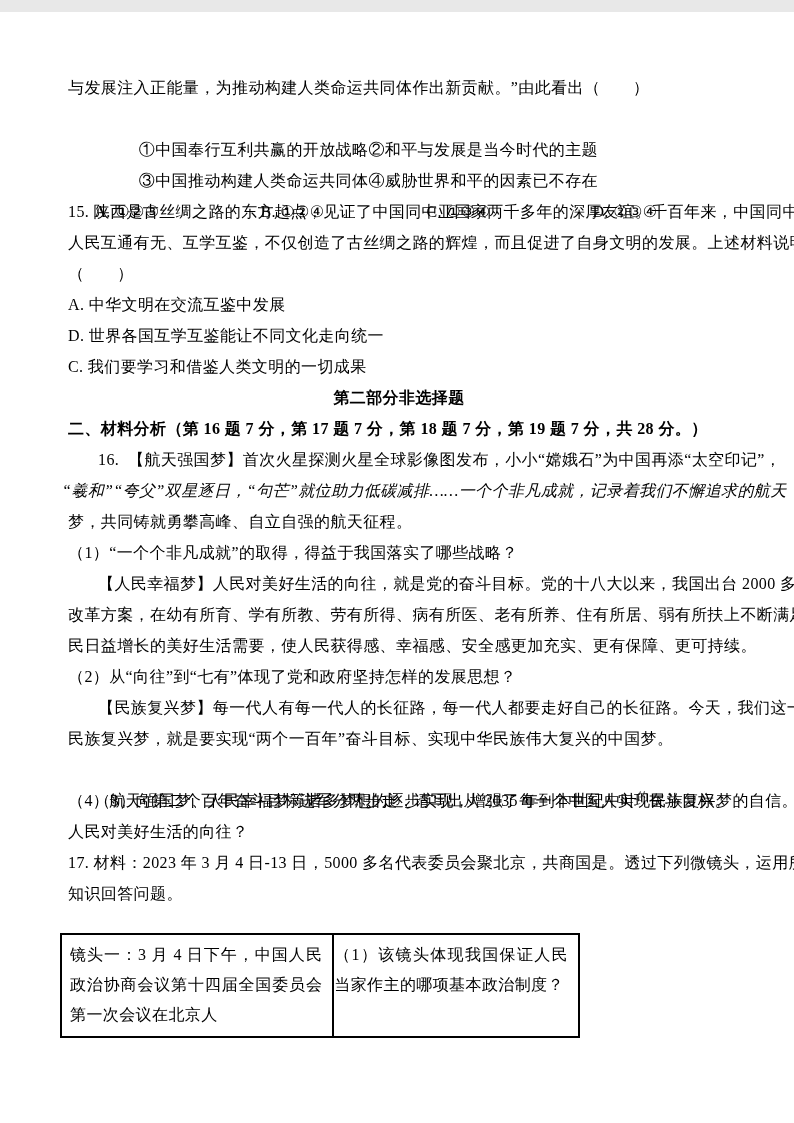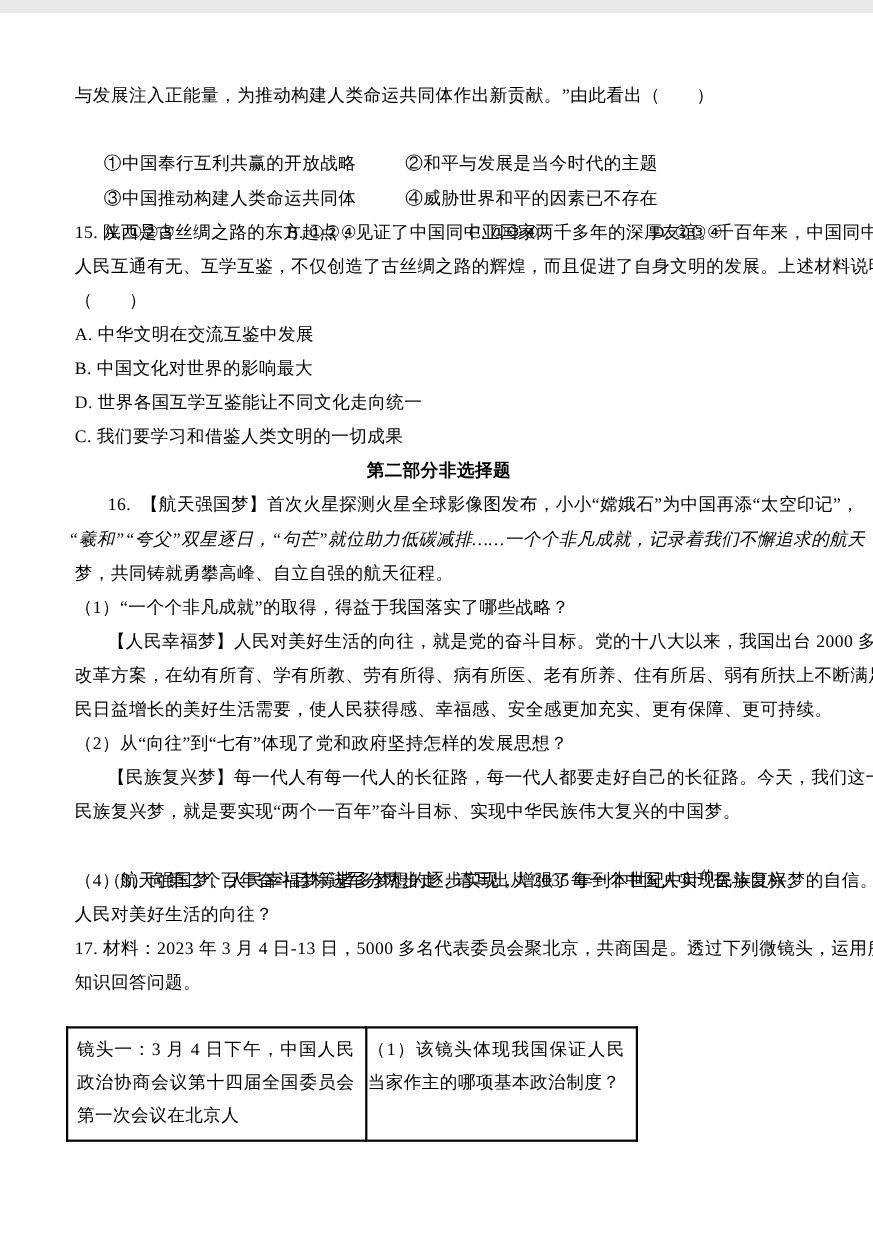--- a/index.html
+++ b/index.html
@@ -25,21 +25,21 @@
     height: 31px;
     line-height: 31px;
     white-space: pre;
     letter-spacing: 0.4px;
     font-size: 16px;
   }
   .bold   { font-weight: bold; }
   .center { text-align: center; }
   .indent { text-indent: 30px; }
   .hang   { text-indent: -6px; font-style: italic; }
-  .cols .col1 { display: inline-block; width: 274px; }
+  .cols .col1 { display: inline-block; width: 274px; text-align: right; }
   .answer-row .choice { display: inline-block; width: 166px; }
   .sup {
     vertical-align: super;
     font-size: 11px;
     line-height: 1;
   }
   .lens-table {
     position: absolute;
     left: 60px;
     top: 921px;
@@ -77,25 +77,25 @@
     </div>
 
     <div class="line answer-row">
       <span class="choice">A. ①②③</span><span class="choice">B. ①②④</span><span class="choice">C. ①③④</span><span class="choice">D. ②③④</span>
     </div>
 
     <div class="line">15. 陕西是古丝绸之路的东方起点，见证了中国同中亚国家两千多年的深厚友谊。千百年来，中国同中亚</div>
     <div class="line">人民互通有无、互学互鉴，不仅创造了古丝绸之路的辉煌，而且促进了自身文明的发展。上述材料说明了</div>
     <div class="line">（　　）</div>
     <div class="line">A. 中华文明在交流互鉴中发展</div>
-    <div class="line">B. 中国文化对世界的影响最大</div>
     <div class="line">D. 世界各国互学互鉴能让不同文化走向统一</div>
     <div class="line">C. 我们要学习和借鉴人类文明的一切成果</div>
 
     <div class="line center bold">第二部分非选择题</div>
+    <div class="line bold">二、材料分析（第 16 题 7 分，第 17 题 7 分，第 18 题 7 分，第 19 题 7 分，共 28 分。）</div>
 
     <div class="line indent">16.  【航天强国梦】首次火星探测火星全球影像图发布，小小“嫦娥石”为中国再添“太空印记”，</div>
     <div class="line hang">“羲和”“夸父”双星逐日，“句芒”就位助力低碳减排……一个个非凡成就，记录着我们不懈追求的航天</div>
     <div class="line">梦，共同铸就勇攀高峰、自立自强的航天征程。</div>
     <div class="line">（1）“一个个非凡成就”的取得，得益于我国落实了哪些战略？</div>
     <div class="line indent">【人民幸福梦】人民对美好生活的向往，就是党的奋斗目标。党的十八大以来，我国出台 2000 多个</div>
     <div class="line">改革方案，在幼有所育、学有所教、劳有所得、病有所医、老有所养、住有所居、弱有所扶上不断满足人</div>
     <div class="line">民日益增长的美好生活需要，使人民获得感、幸福感、安全感更加充实、更有保障、更可持续。</div>
     <div class="line">（2）从“向往”到“七有”体现了党和政府坚持怎样的发展思想？</div>
     <div class="line indent">【民族复兴梦】每一代人有每一代人的长征路，每一代人都要走好自己的长征路。今天，我们这一代</div>

